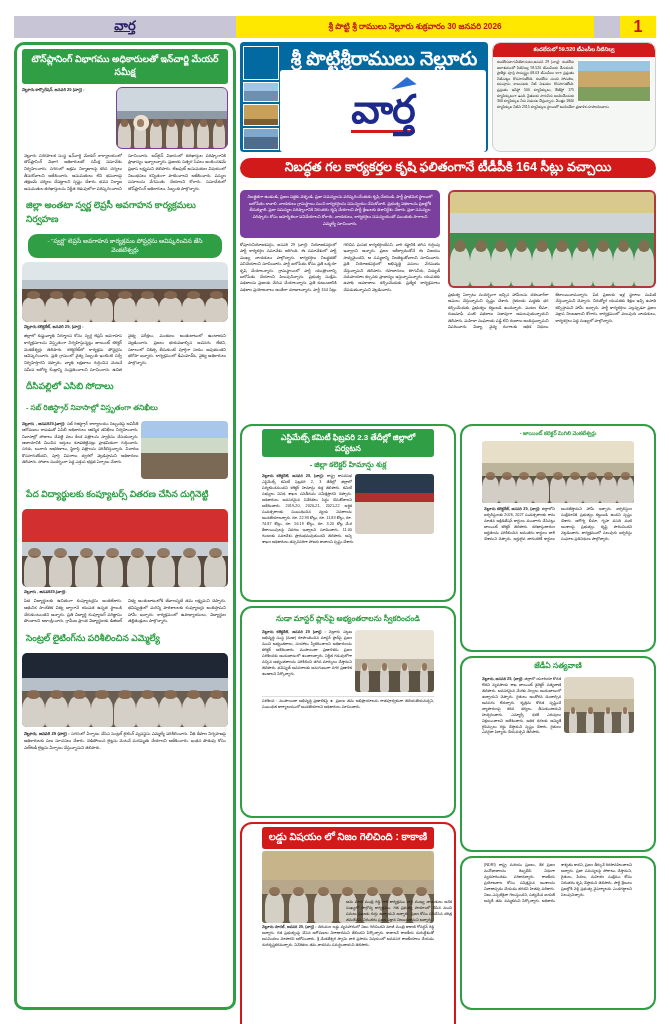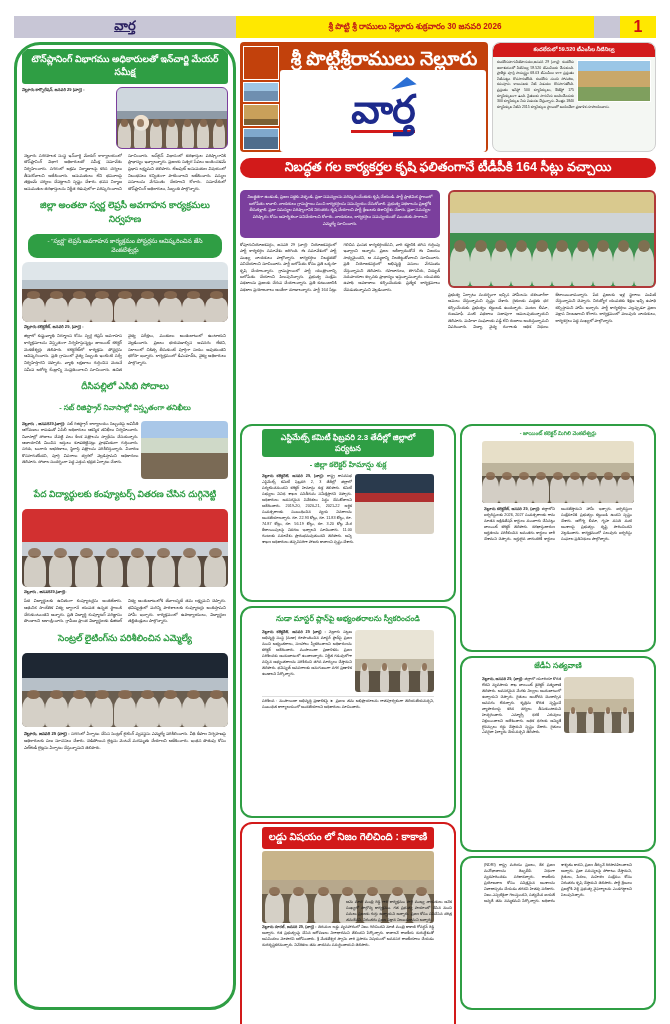--- a/index.html
+++ b/index.html
@@ -38,34 +38,34 @@
   .topbar-page {
     width: 36px; height: 22px; background: #ffe800;
     color: #d01010; font-size: 16px; font-weight: bold;
     display: flex; align-items: center; justify-content: center;
   }
 
   
   .left-col {
     position: absolute; left: 14px; top: 42px;
     width: 222px; height: 968px;
-    border: 3px solid #2f9e44; border-radius: 26px;
+    border: 3px solid #2f9e44; border-radius: 10px;
     background: #ffffff; overflow: hidden;
     padding: 4px 5px;
   }
   .lhead {
     background: #2f9e44; color: #ffffff;
     font-size: 9.2px; font-weight: bold; line-height: 1.45;
     text-align: center; padding: 4px 6px; border-radius: 3px;
     margin-bottom: 3px;
   }
   .lhead-white {
     background: #ffffff; color: #2f9e44;
     font-size: 9px; font-weight: bold; line-height: 1.5;
-    text-align: center; padding: 5px 4px; margin-bottom: 3px;
+    padding: 5px 4px; margin-bottom: 3px;
   }
   .lsub {
     background: #2f9e44; color: #ffffff; font-size: 6.2px;
     text-align: center; padding: 3px 6px; border-radius: 9px;
     margin: 0 6px 4px 6px;
   }
   .lbody {
     font-size: 4.1px; line-height: 1.62; color: #1d1d1d;
     text-align: justify; column-count: 2; column-gap: 6px;
     padding: 2px 2px;
@@ -125,21 +125,21 @@
   }
   .people i::before {
     content: ''; display: block; width: 58%; height: 30%;
     margin: -26% auto 0 auto; background: #8a6b52; border-radius: 50%;
   }
 
   
   .mast {
     position: absolute; left: 240px; top: 42px;
     width: 248px; height: 110px;
-    background: #c2410c; border-radius: 4px; overflow: hidden;
+    background: #0369a1; border-radius: 4px; overflow: hidden;
   }
   .mast-title {
     position: absolute; left: 44px; top: 6px; right: 4px;
     color: #ffffff; font-size: 19px; font-weight: bold;
     text-align: center; white-space: nowrap;
   }
   .mast-logo-wrap {
     position: absolute; left: 40px; top: 28px; right: 2px; bottom: 0;
     background: #ffffff; border-radius: 3px;
     display: flex; align-items: center; justify-content: center;

